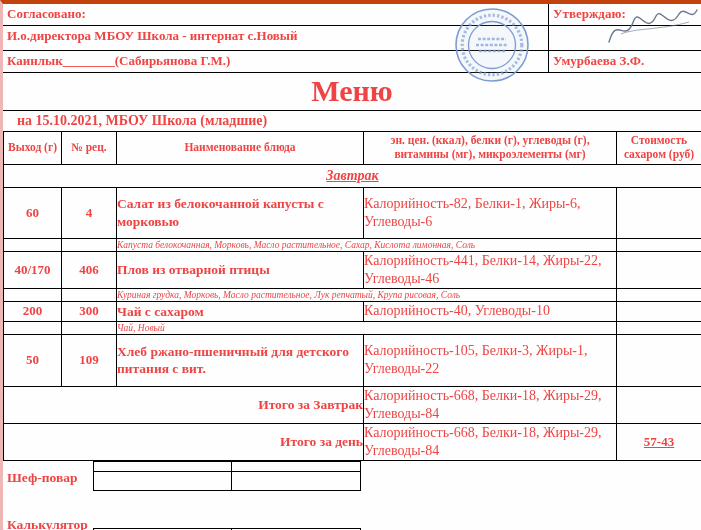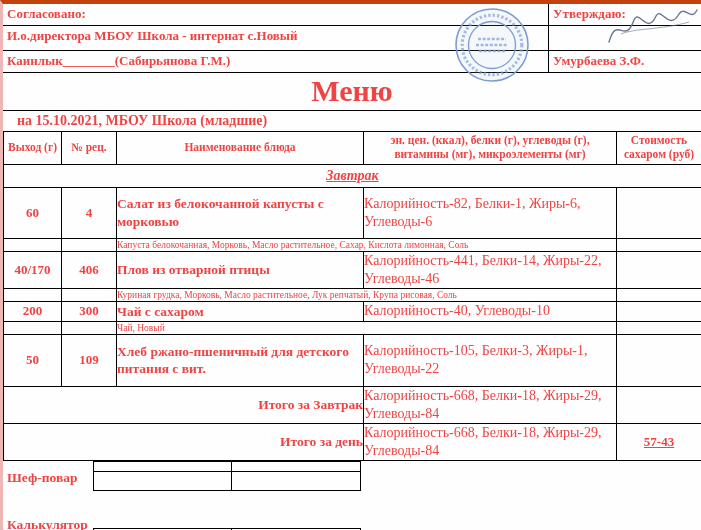--- a/index.html
+++ b/index.html
@@ -27,21 +27,21 @@
   tr.header-row{height:33px;}
   tr.header-row th{font-weight:bold;font-size:11.5px;line-height:1.2;text-align:center;padding:1px 2px;}
   tr.section-row{height:23px;}
   .section-cell{text-align:center;font-weight:bold;font-style:italic;text-decoration:underline;font-size:14px;}
   tr.r1{height:51px;} tr.r2{height:33px;} tr.r3{height:18px;margin-left:40px;} tr.r4{height:52px;}
   tr.ingr{height:13px;}
   tr.total{height:31px;padding-left:44px;}
   .c-out,.c-rec{text-align:center;font-weight:bold;font-size:13px;}
   .c-dish{font-weight:bold;font-size:13.5px;line-height:1.3;padding:1px 40px 1px 5px;text-align:left;}
   .c-nutr{font-size:14px;line-height:1.3;padding:1px 4px;text-align:left;vertical-align:middle;}
-  .c-ingr{font-size:9.5px;line-height:12px;padding:0 0 0 4px;text-align:left;white-space:nowrap;margin-left:25px;}
+  .c-ingr{font-style:italic;font-size:9.5px;line-height:12px;padding:0 0 0 4px;text-align:left;white-space:nowrap;margin-left:25px;}
   .c-cost{text-align:center;font-weight:bold;font-size:13px;text-decoration:underline;}
   .c-total-label{text-align:right;font-weight:bold;font-size:13.5px;padding-right:5px;}
   
   .footer{position:relative;height:93px;}
   .sig-label{position:absolute;left:4px;font-weight:bold;font-size:13.5px;}
   .chef{top:9px;} .calc{top:56px;}
   .sig-grid{position:absolute;left:90px;width:267px;display:grid;grid-template-columns:138px 129px;border-left:1px solid #000;border-top:1px solid #000;}
   .sig-grid .sg-cell{border-right:1px solid #000;border-bottom:1px solid #000;}
   .sig-top{top:0;grid-template-rows:10px 19px;}
   .sig-bottom{top:67px;grid-template-rows:12px 13px;}

